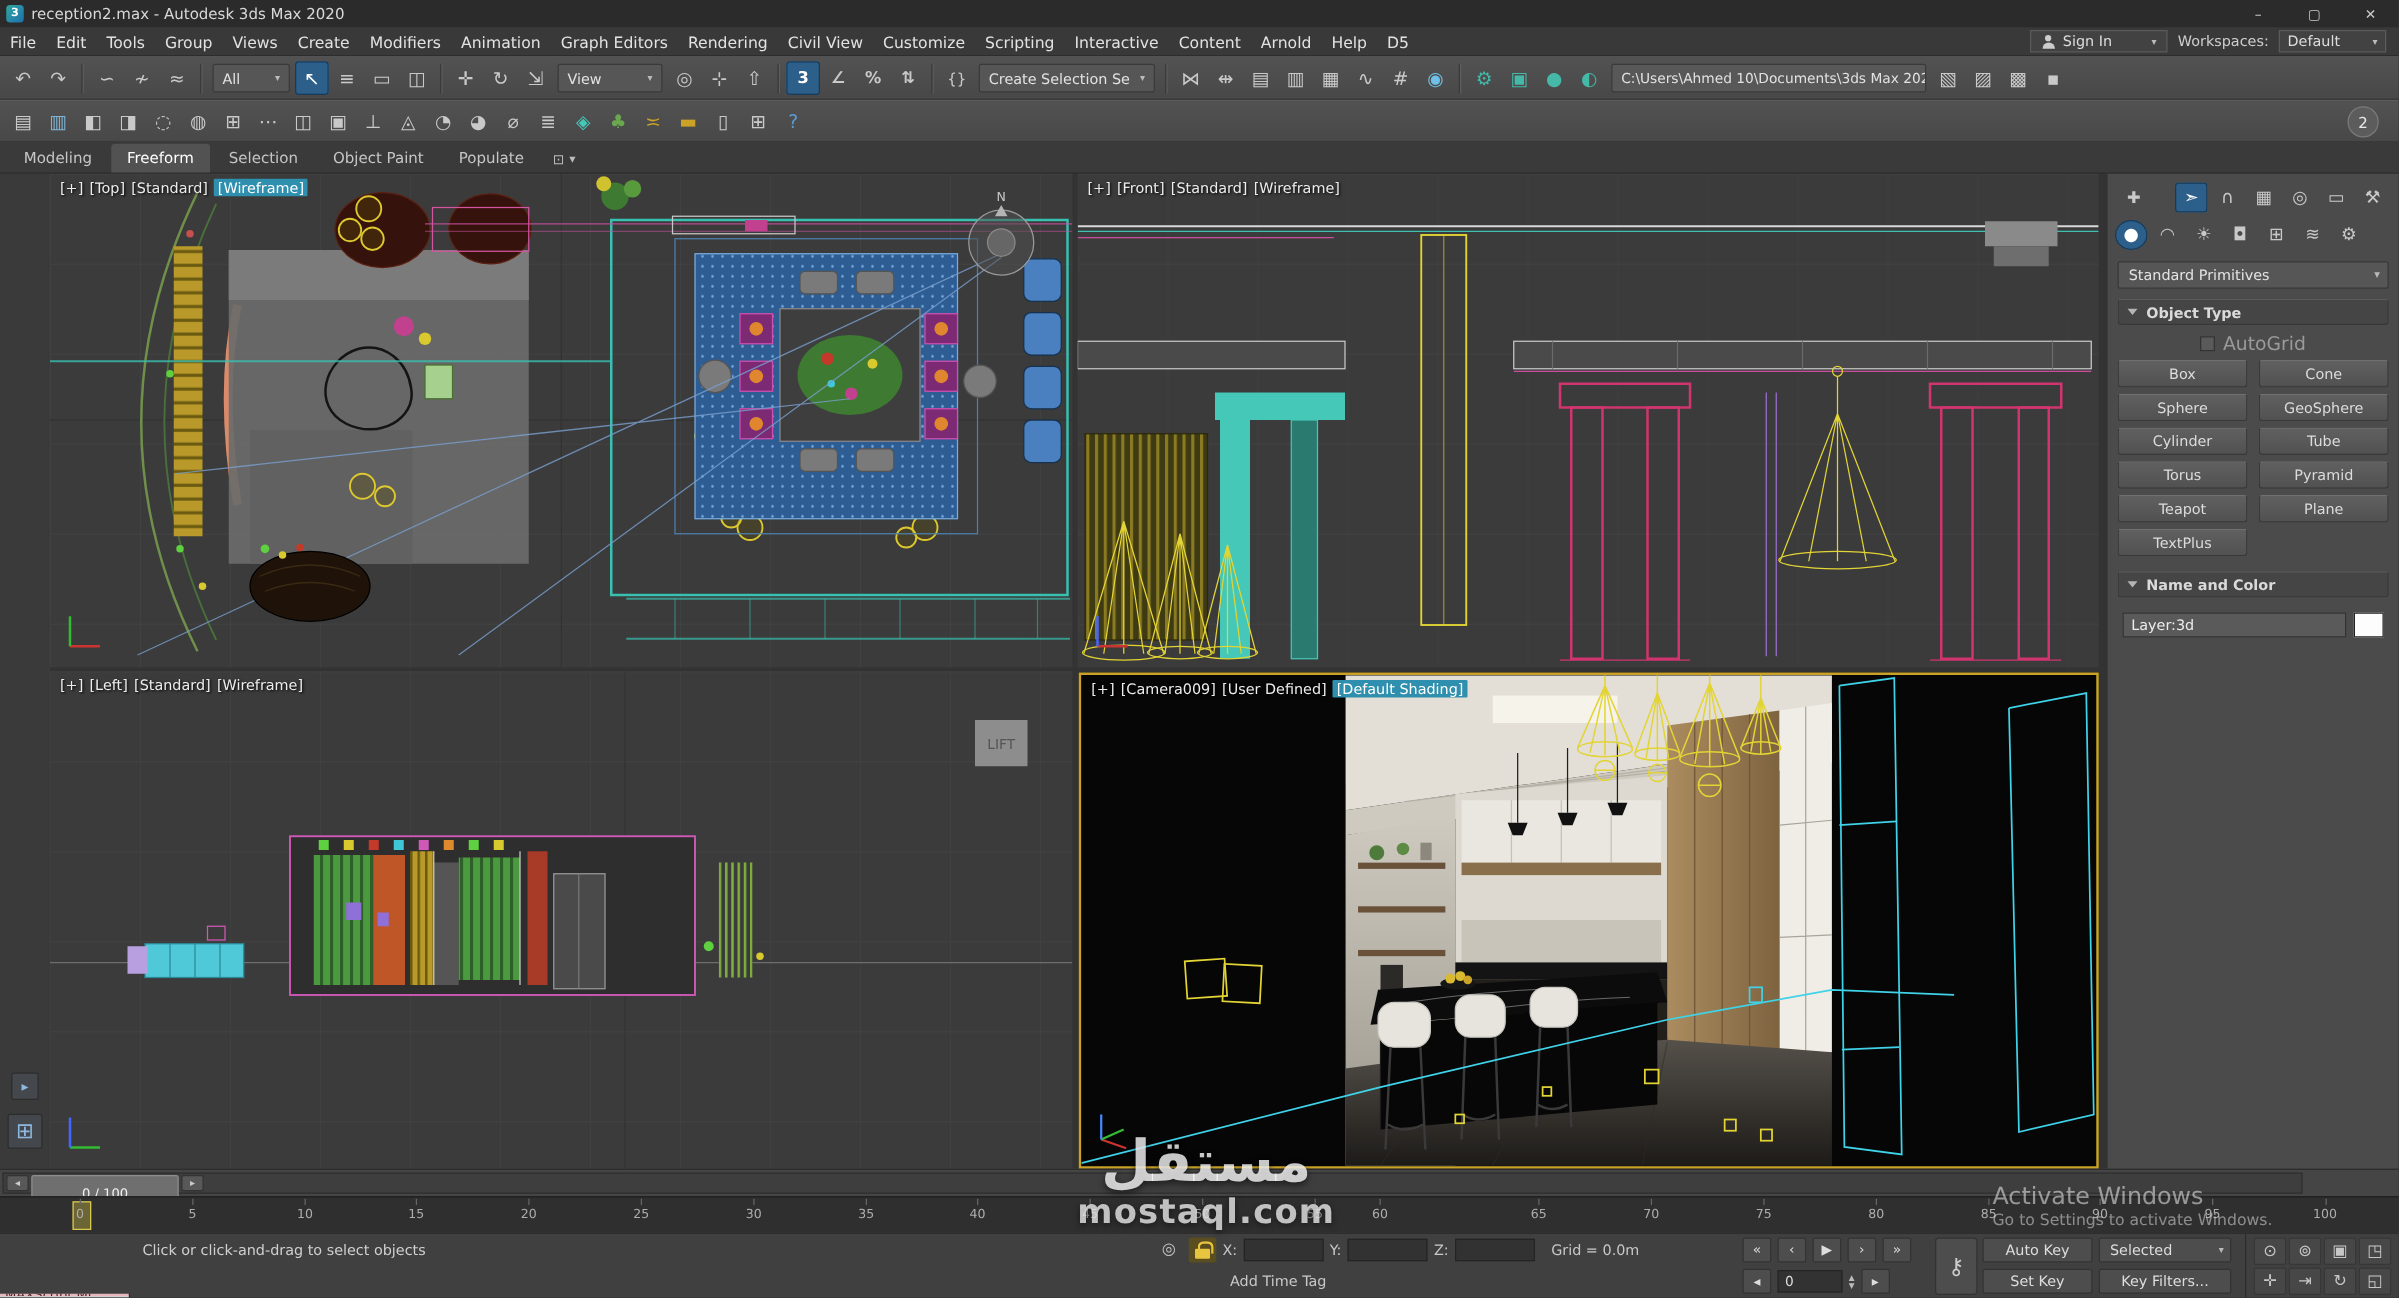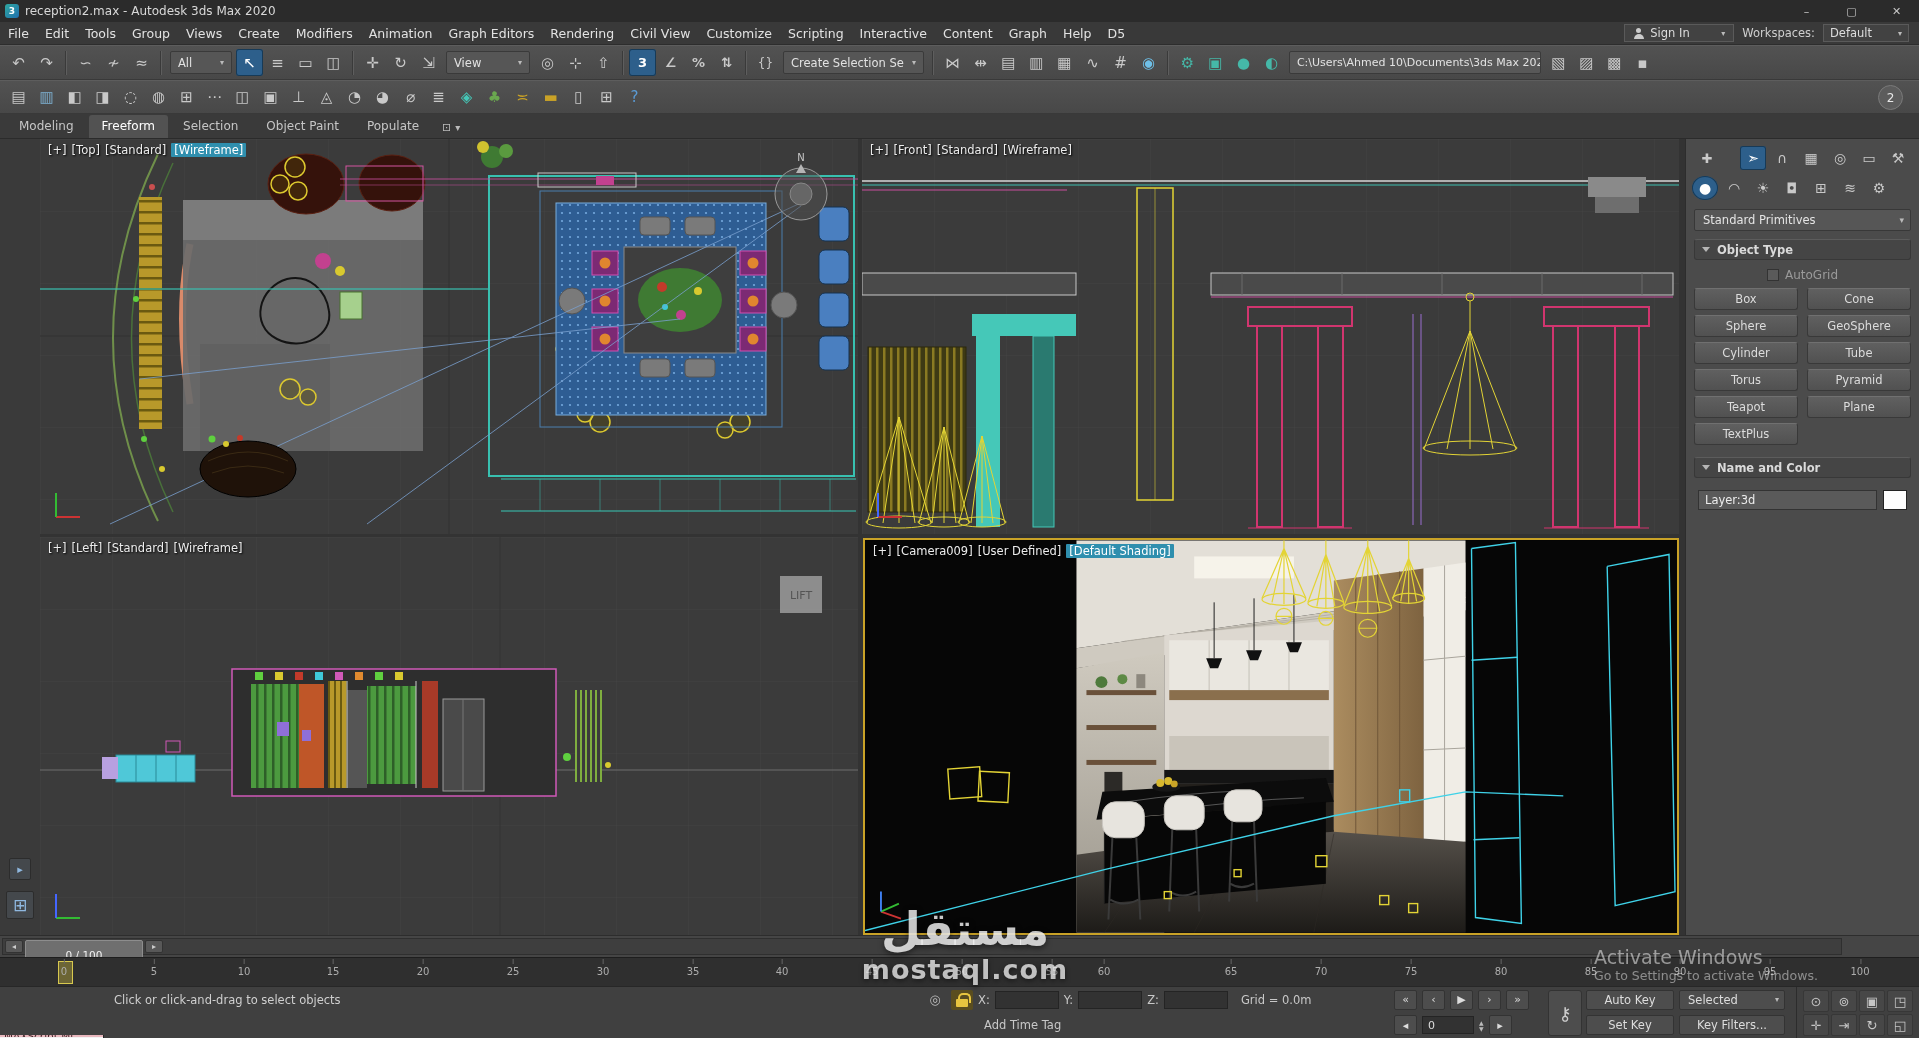--- a/index.html
+++ b/index.html
@@ -54,21 +54,21 @@
   .cp-icon{width:26px;height:24px;display:flex;align-items:center;justify-content:center;font-size:14px;color:#c9c9c9;border-radius:3px;}
   .cp-icon.active{background:#2d5f8b;box-shadow:inset 0 0 0 1px #173a57;color:#fff;}
   .cp-catrow .cp-icon.active{background:#2d5f8b;border-radius:50%;}
   .cp-plus::before{content:"✚";font-size:13px;}
   .cp-dropdown{position:relative;height:22px;margin:6px 2px 8px;background:#565656;border:1px solid #383838;border-radius:2px;display:flex;align-items:center;padding:0 8px;font-size:11.5px;color:#e4e4e4;}
   .cp-dropdown::after{content:"▾";position:absolute;right:6px;font-size:9px;color:#bbb;}
   .rollout-header{height:21px;margin:4px 2px;background:#454545;border:1px solid #383838;border-top-color:#5c5c5c;border-radius:3px;display:flex;align-items:center;gap:7px;padding:0 7px;font-size:11.5px;color:#dadada;}
   .ro-arrow{width:0;height:0;border-left:4px solid transparent;border-right:4px solid transparent;border-top:5px solid #b5b5b5;}
   .autogrid-row{display:flex;align-items:center;justify-content:center;gap:6px;height:22px;}
   .checkbox{width:12px;height:12px;background:#5a5a5a;border:1px solid #333;}
-  .autogrid-label{font-size:12px;color:#9a9a9a;}
+  .autogrid-label{font-size:15px;color:#9a9a9a;}
   .cp-btn-grid{display:grid;grid-template-columns:104px 104px;gap:5px 9px;justify-content:center;padding:2px 0 8px;}
   .cp-btn{height:22px;background:linear-gradient(#606060,#515151);border:1px solid #393939;border-top-color:#707070;border-radius:3px;font-size:11.5px;color:#dcdcdc;display:flex;align-items:center;justify-content:center;}
   .name-row{display:flex;align-items:center;gap:6px;padding:8px 6px;}
   .name-field{flex:1;height:20px;background:#5a5a5a;border:1px solid #333;color:#ececec;font-size:11.5px;padding:0 6px;}
   .color-swatch{width:24px;height:20px;background:#fdfdfd;border:1px solid #222;}
   
   .timeslider{left:0;top:935px;width:1919px;height:22px;background:#454545;border-top:1px solid #2d2d2d;}
   .ts-track{position:absolute;left:2px;top:2px;width:1840px;height:17px;background:#3e3e3e;border:1px solid #2f2f2f;}
   .ts-btn{position:absolute;top:1px;width:18px;height:13px;background:#585858;border:1px solid #333;border-radius:2px;display:flex;align-items:center;justify-content:center;font-size:8px;color:#ccc;}
   .ts-handle{position:absolute;left:22px;top:1px;width:118px;height:29px;background:#6f6f6f;border:1px solid #8d8d8d;border-radius:2px;font-size:10.5px;color:#f2f2f2;display:flex;align-items:center;justify-content:center;}
@@ -137,21 +137,21 @@
       <span class="menu-item">Create</span>
       <span class="menu-item">Modifiers</span>
       <span class="menu-item">Animation</span>
       <span class="menu-item">Graph Editors</span>
       <span class="menu-item">Rendering</span>
       <span class="menu-item">Civil View</span>
       <span class="menu-item">Customize</span>
       <span class="menu-item">Scripting</span>
       <span class="menu-item">Interactive</span>
       <span class="menu-item">Content</span>
-      <span class="menu-item">Graph</span>
+      <span class="menu-item">Arnold</span>
       <span class="menu-item">Help</span>
       <span class="menu-item">D5</span>
     </div>
   <div class="menubar-right">
     <div class="signin-box chev">
       <span class="person-icon"></span>
       <span>Sign In</span>
     </div>
     <span class="ws-label">Workspaces:</span>
     <div class="ws-dd chev">

